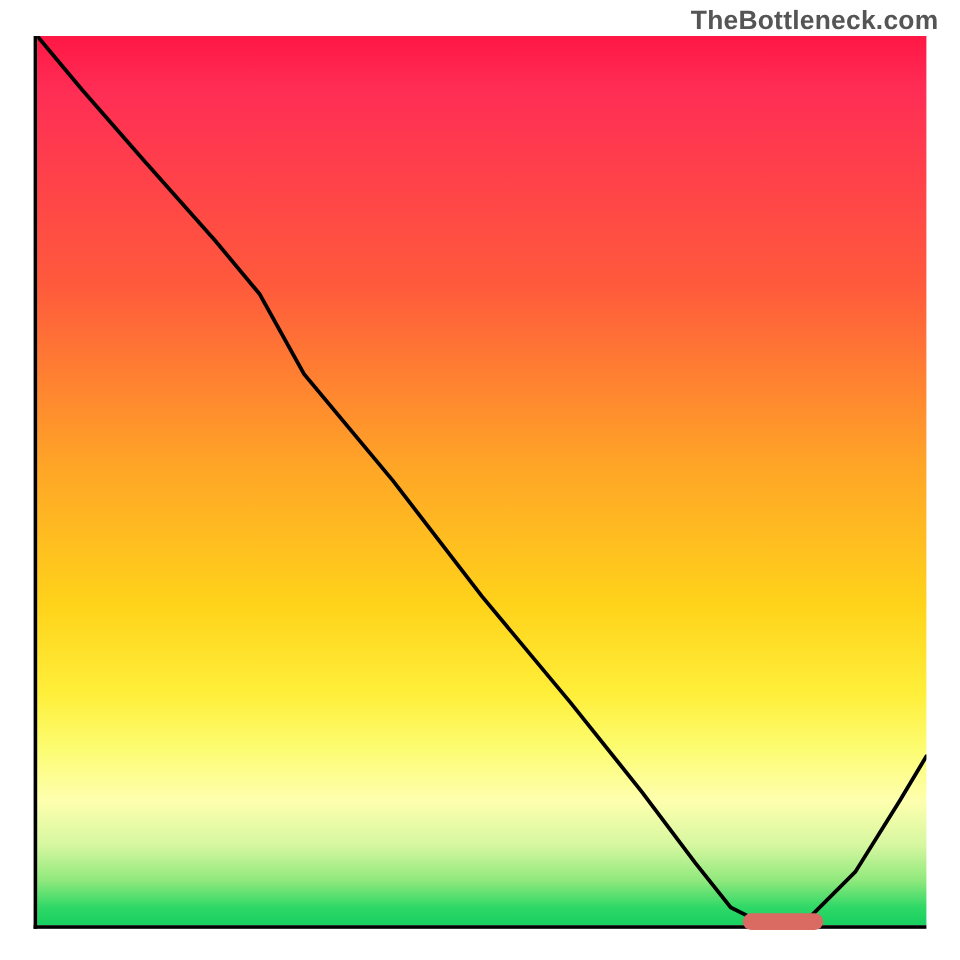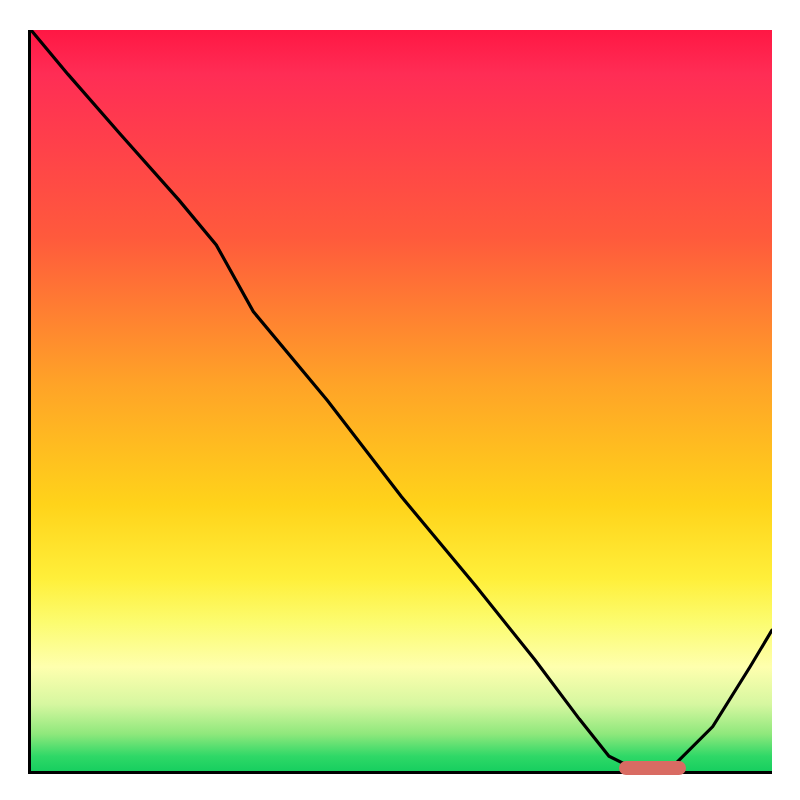--- a/index.html
+++ b/index.html
@@ -63,20 +63,21 @@
     height: 14px;
     border-radius: 7px;
     background: #d96b63;
   }
 </style>
 </head>
 <body>
 
 <div class="container">
 
+  <div class="watermark">TheBottleneck.com</div>
 
   <div class="plot-area">
 
     <svg class="curve" viewBox="0 0 744 744" preserveAspectRatio="none">
       <path fill="none" stroke="#000" stroke-width="3.2" stroke-linecap="round" d="M0.0 0.0 L37.2 44.6 L89.3 104.2 L148.8 171.1 L186.0 215.8 L223.2 282.7 L297.6 372.0 L372.0 468.7 L446.4 558.0 L505.9 632.4 L550.6 691.9 L580.3 729.1 L610.1 744.0 L639.8 744.0 L684.5 699.4 L721.7 639.8 L744.0 602.6"></path>
     </svg>
 
     <div class="marker" style="left: 587.76px; width: 66.96px; bottom: -4px; background: rgb(217, 107, 99);"></div>
 
   </div>

